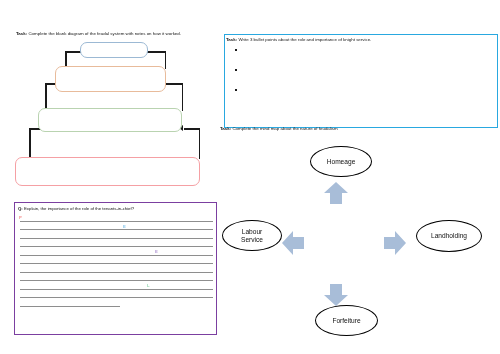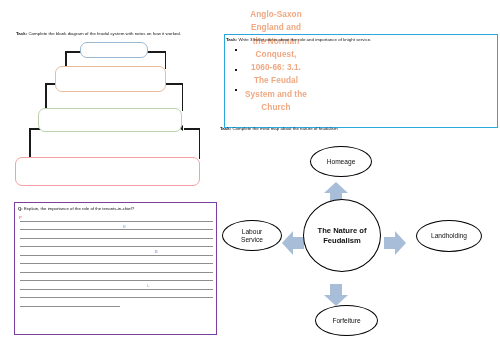--- a/index.html
+++ b/index.html
@@ -196,30 +196,20 @@
 
   <div class="conn conn-h" style="left:184px; top:128px; width:16px;"></div>
   <div class="conn conn-v" style="left:198.5px; top:128px; height:31px;"></div>
   <div class="arrow-left" style="left:179px; top:125px;"></div>
 
   <div class="pyr-box pyr-1" style="left:80px; top:42px; width:68px; height:16px;"></div>
   <div class="pyr-box pyr-2" style="left:55px; top:66px; width:111px; height:26px;"></div>
   <div class="pyr-box pyr-3" style="left:38px; top:108px; width:144px; height:24px;"></div>
   <div class="pyr-box pyr-4" style="left:15px; top:157px; width:185px; height:29px;"></div>
 
-  <div id="doc-title">
-    <div>Anglo-Saxon</div>
-    <div>England and</div>
-    <div>the Norman</div>
-    <div>Conquest,</div>
-    <div>1060-66: 3.1.</div>
-    <div>The Feudal</div>
-    <div>System and the</div>
-    <div>Church</div>
-  </div>
 
   <div class="task-line" style="left:226px; top:37px; z-index:5;">
     <span class="lbl">Task:</span>
     <span>Write 3 bullet points about the role and importance of knight service.</span>
   </div>
   <div id="blue-box">
     <div class="blue-bullet" style="top:14px;"></div>
     <div class="blue-bullet" style="top:34px;"></div>
     <div class="blue-bullet" style="top:54px;"></div>
   </div>
@@ -237,23 +227,20 @@
     <svg class="mm-arrow" style="left:164px; top:95px;" width="22" height="24" viewBox="0 0 22 24">
       <polygon points="0,6 11,6 11,0 22,12 11,24 11,18 0,18" fill="#a8bdd8"></polygon>
     </svg>
     <svg class="mm-arrow" style="left:104px; top:148px;" width="24" height="22" viewBox="0 0 24 22">
       <polygon points="6,0 18,0 18,11 24,11 12,22 0,11 6,11" fill="#a8bdd8"></polygon>
     </svg>
     <svg class="mm-arrow" style="left:62px; top:95px;" width="22" height="24" viewBox="0 0 22 24">
       <polygon points="22,6 11,6 11,0 0,12 11,24 11,18 22,18" fill="#a8bdd8"></polygon>
     </svg>
 
-    <div class="mm-center" style="left:83px; top:63px; width:78px; height:73px;">
-      <span>The Nature of Feudalism</span>
-    </div>
 
     <div class="mm-ellipse" style="left:90px; top:10px; width:62px; height:31px;">
       <span>Homeage</span>
     </div>
     <div class="mm-ellipse" style="left:196px; top:84px; width:66px; height:32px; padding:0 9px;">
       <span>Landholding</span>
     </div>
     <div class="mm-ellipse" style="left:95px; top:169px; width:63px; height:31px;">
       <span>Forfeiture</span>
     </div>

